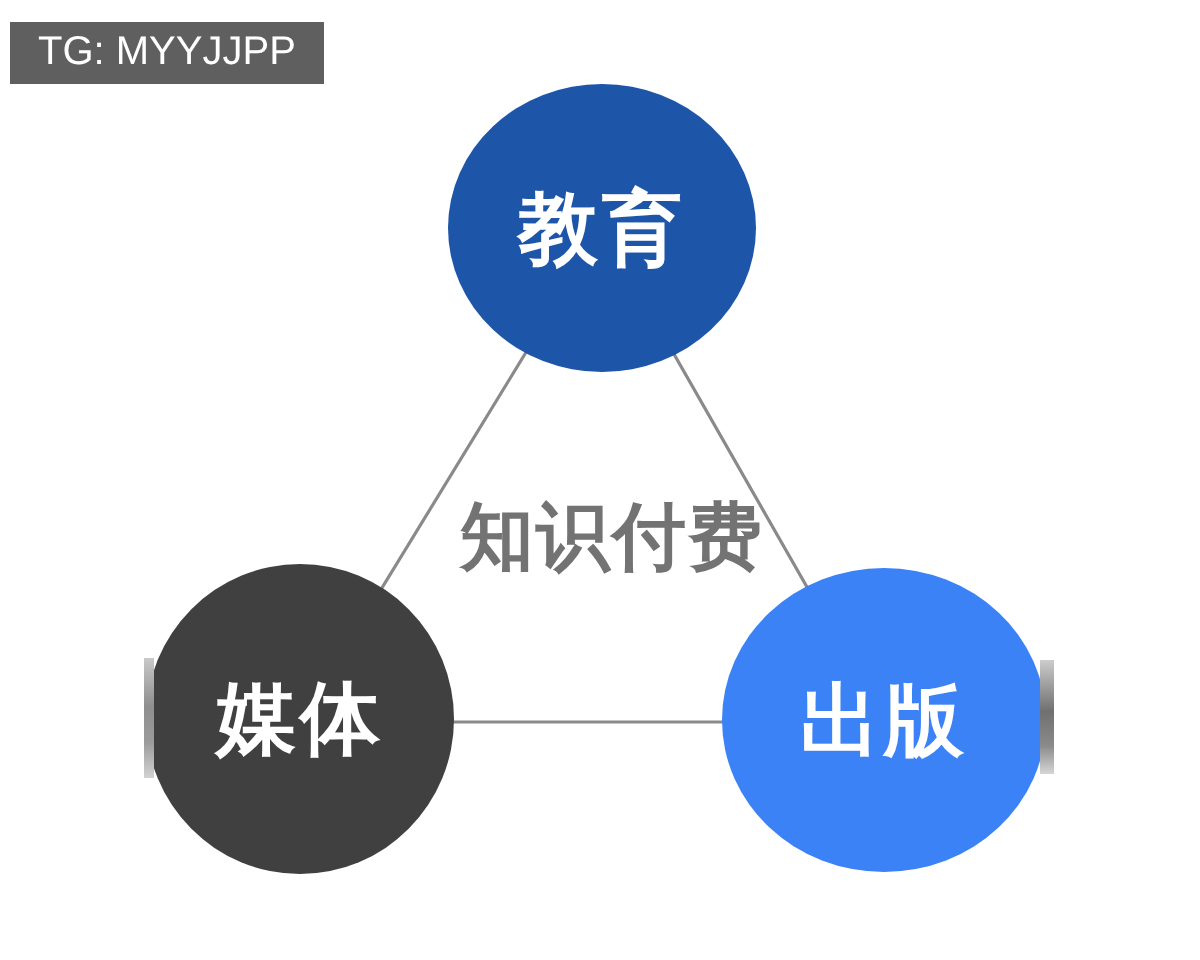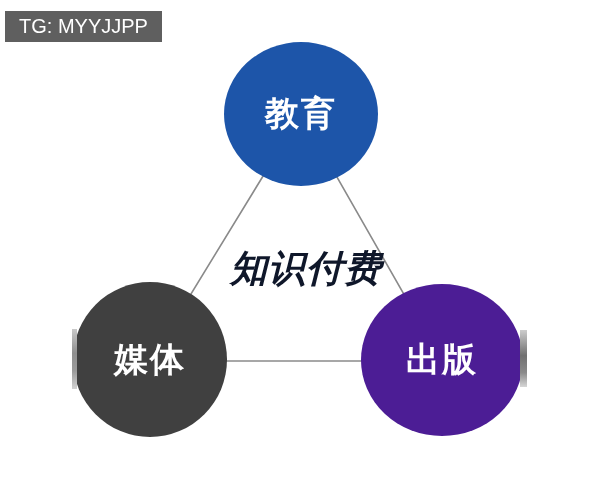--- a/index.html
+++ b/index.html
@@ -23,21 +23,21 @@
     height: 480px;
   }
   .node {
     position: absolute;
     border-radius: 50%;
     display: flex;
     align-items: center;
     justify-content: center;
     color: #ffffff;
     font-weight: bold;
-    font-size: 34px;
+    font-size: 40px;
     letter-spacing: 2px;
   }
   .node-top   { left: 224px; top: 42px;  width: 154px; height: 144px; }
   .node-left  { left: 73px;  top: 282px; width: 154px; height: 155px; }
   .node-right { left: 361px; top: 284px; width: 162px; height: 152px; }
   .center-label {
     position: absolute;
     left: 228px;
     top: 244px;
     width: 156px;
@@ -101,25 +101,25 @@
   </svg>
 
   <div class="node node-top" style="background-color: rgb(29, 85, 169);">
     <span>教育</span>
   </div>
 
   <div class="node node-left" style="background-color: #404040;">
     <span>媒体</span>
   </div>
 
-  <div class="node node-right" style="background-color: #4c1d95;">
+  <div class="node node-right" style="background-color: #3b82f6;">
     <span>出版</span>
   </div>
 
-  <div class="center-label" style="color: #0f172a; font-style: italic;">知识付费</div>
+  <div class="center-label" style="color: #737373;">知识付费</div>
 
   <div class="tg-badge">TG: MYYJJPP</div>
 
 
   <div class="edge-artifact edge-artifact-left"></div>
   <div class="edge-artifact edge-artifact-right"></div>
 
 </div>
 
 </body></html>

